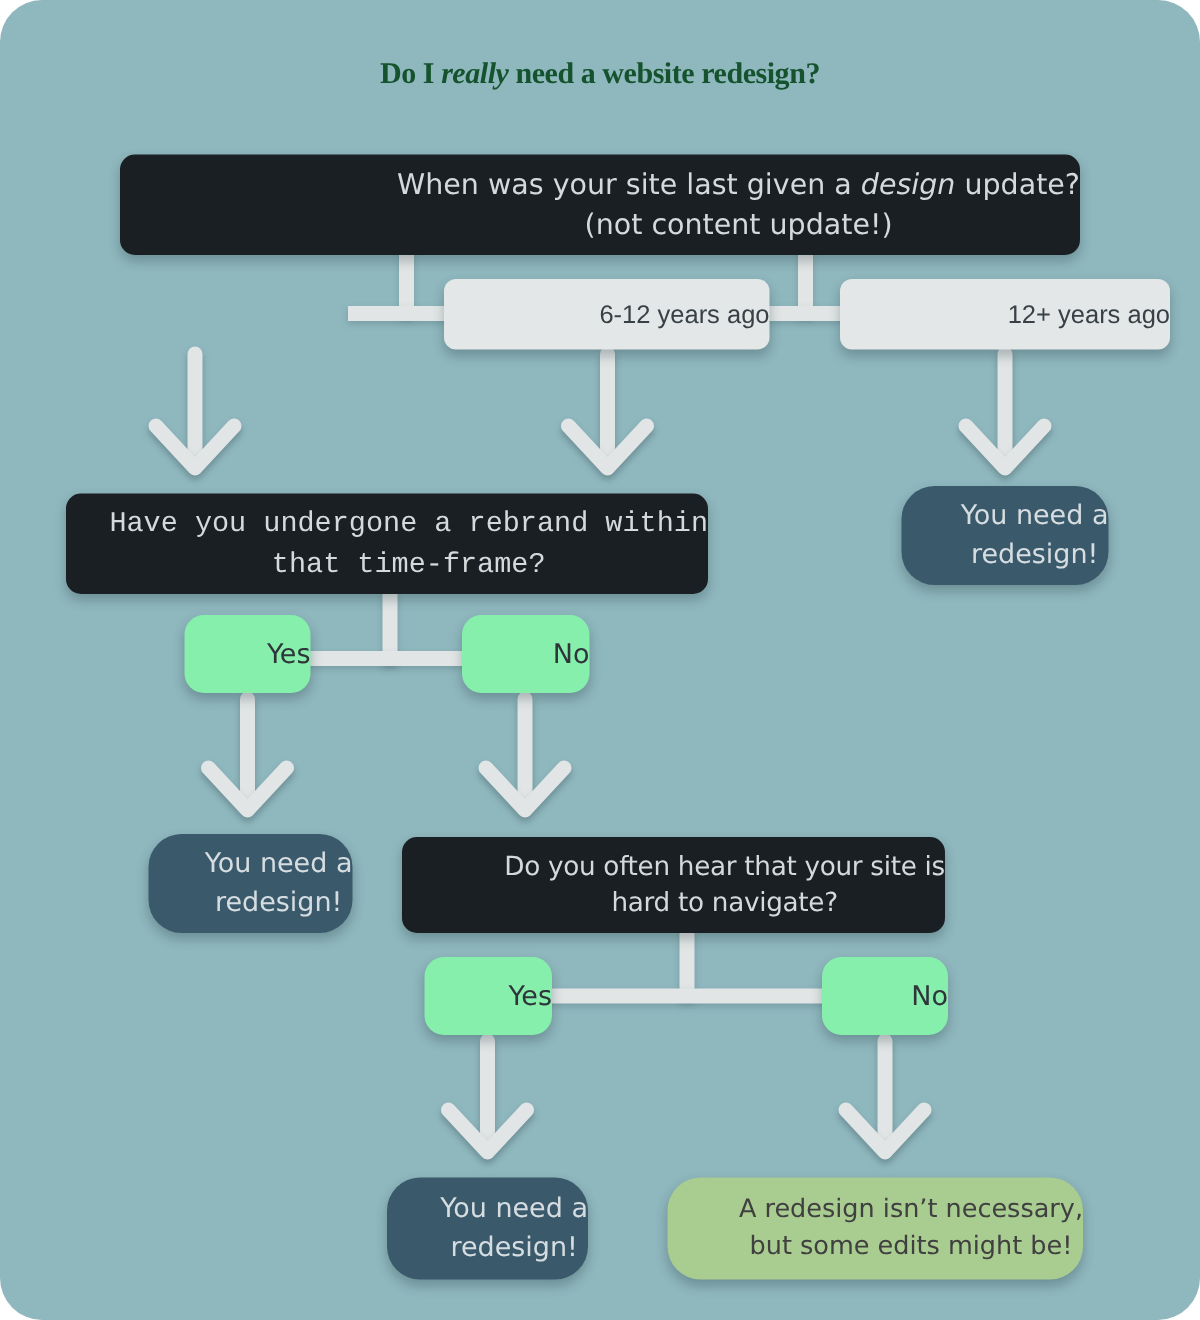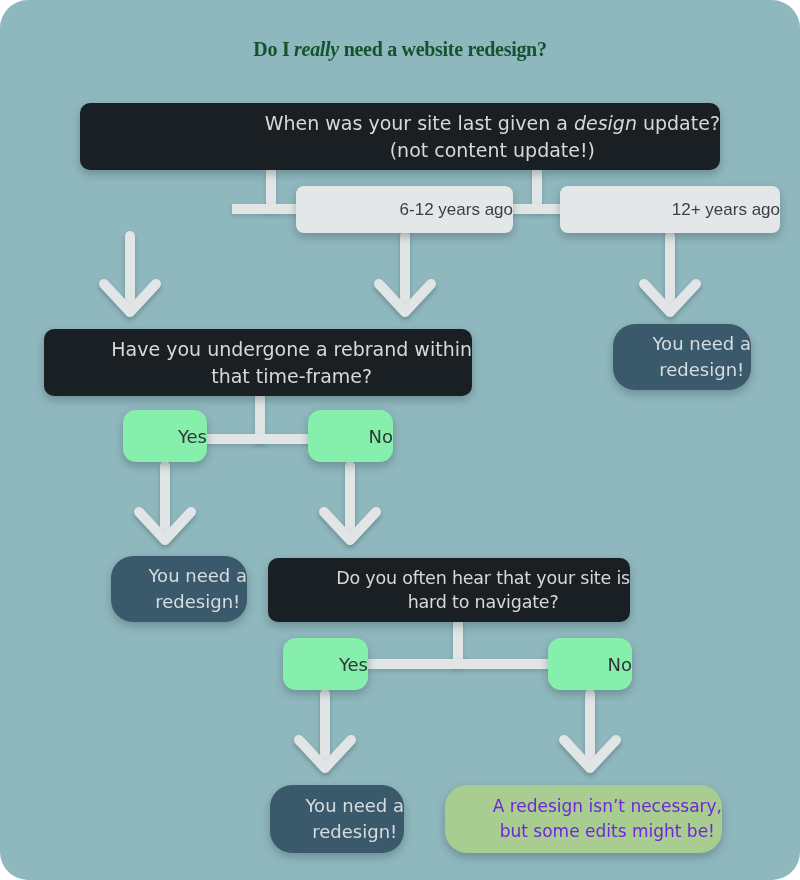--- a/index.html
+++ b/index.html
@@ -40,21 +40,21 @@
   }
   .title .it{font-style:italic;}
   .dark{
     background:#1a1f24;
     color:#d6d9db;
     border-radius:10px;
     line-height:1.38;
   }
   .dark .it{font-style:italic;}
   .q1{left:80px;top:103px;width:640px;height:67px;font-size:19px;}
-  .q2{left:44px;top:329px;width:428px;height:67px;font-size:19px;}
+  .q2{left:44px;top:329px;width:428px;height:67px;font-size:19px;font-family:Liberation Mono, monospace;}
   .q3{left:268px;top:558px;width:362px;height:64px;font-size:17.5px;letter-spacing:-0.2px;}
   .light{
     background:#e3e7e8;
     color:#394046;
     border-radius:8px;
     font-family:"Liberation Sans",sans-serif;
     font-size:17px;
   }
   .optA{left:20px;top:186px;width:219px;height:47px;}
   .optB{left:296px;top:186px;width:217px;height:47px;}
@@ -68,28 +68,27 @@
   .yes1{left:123px;top:410px;width:84px;height:52px;}
   .no1{left:308px;top:410px;width:85px;height:52px;}
   .yes2{left:283px;top:638px;width:85px;height:52px;}
   .no2{left:548px;top:638px;width:84px;height:52px;}
   .teal{
     background:#3a5a6c;
     color:#d6dde1;
     border-radius:22px;
     font-size:18px;
     line-height:1.45;
-    margin-left:12px;
   }
   .r1{left:601px;top:324px;width:138px;height:66px;}
   .r2{left:99px;top:556px;width:136px;height:66px;}
   .r3{left:258px;top:785px;width:134px;height:68px;}
   .green{
     background:#a9cc90;
-    color:#6d28d9;
+    color:#404040;
     border-radius:22px;
     font-size:17px;
     line-height:1.5;
   }
   .g1{left:445px;top:785px;width:277px;height:68px;}
 </style>
 </head>
 <body>
 
 <div class="canvas">

